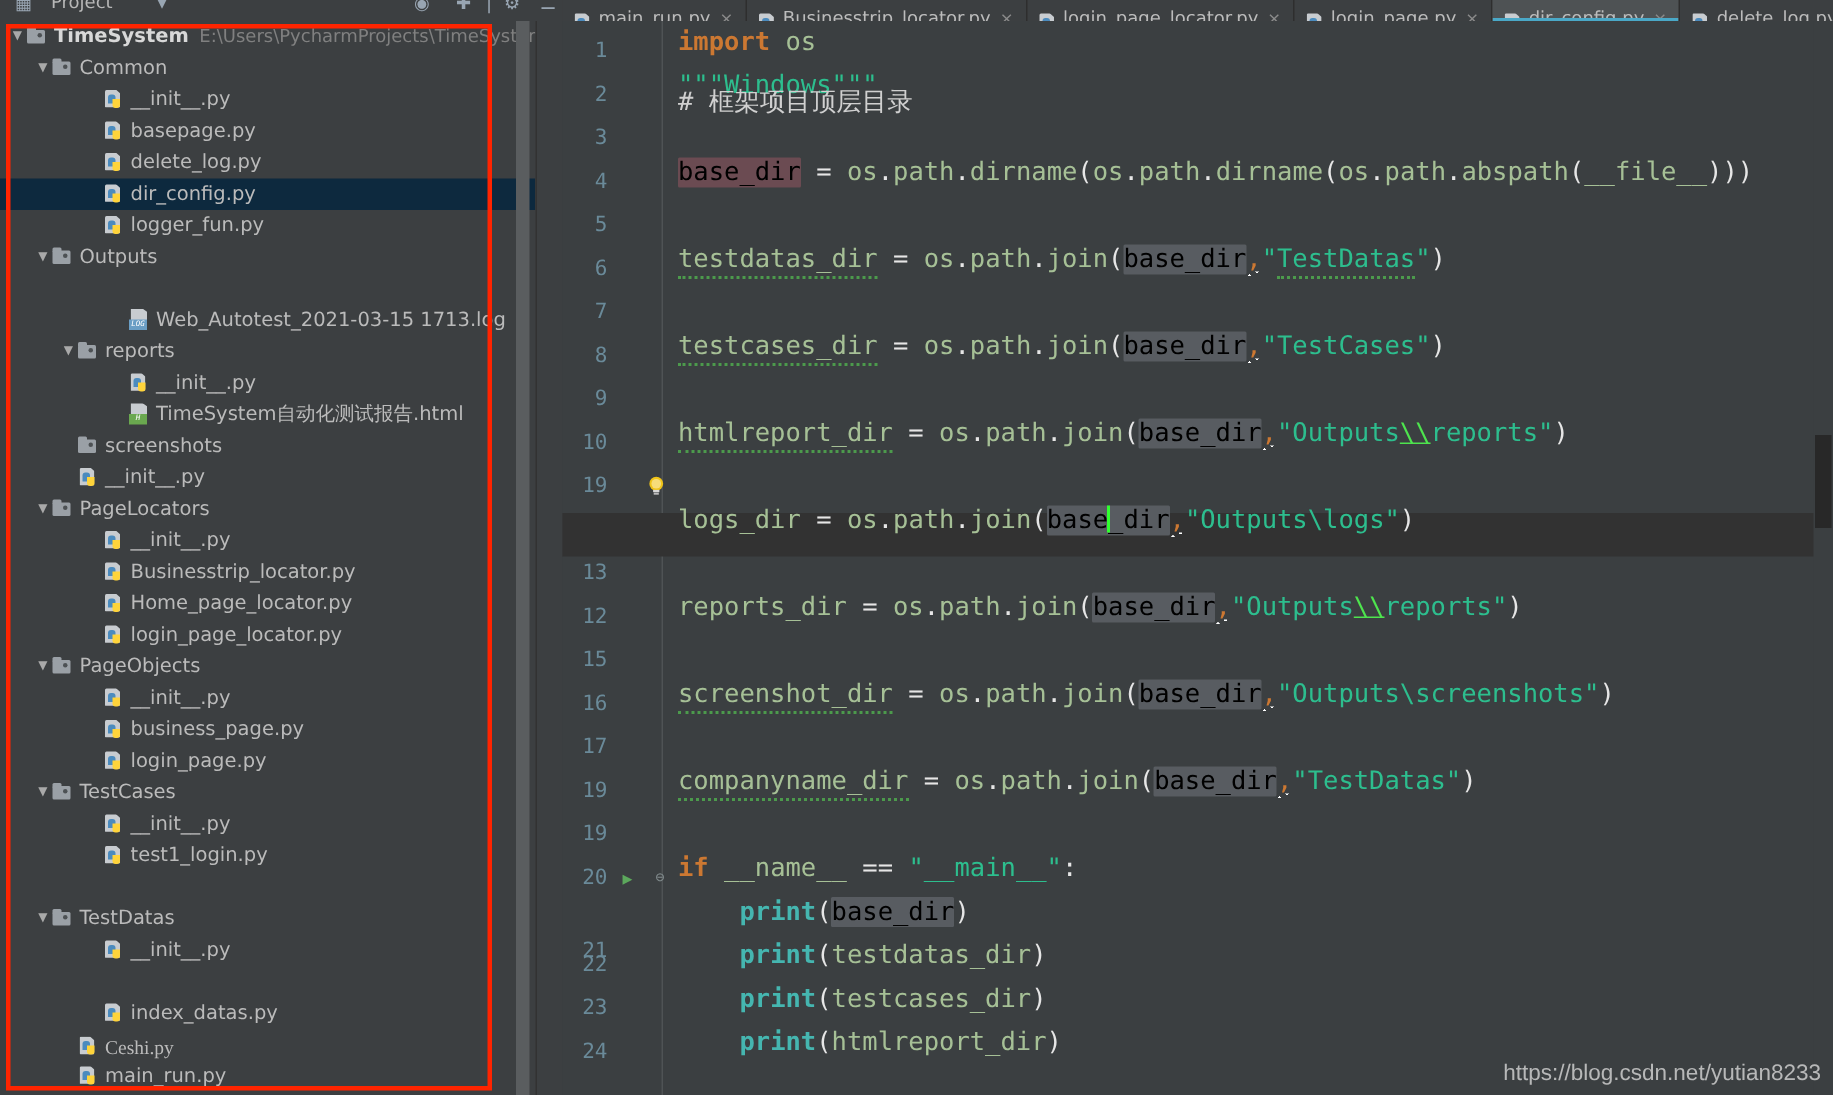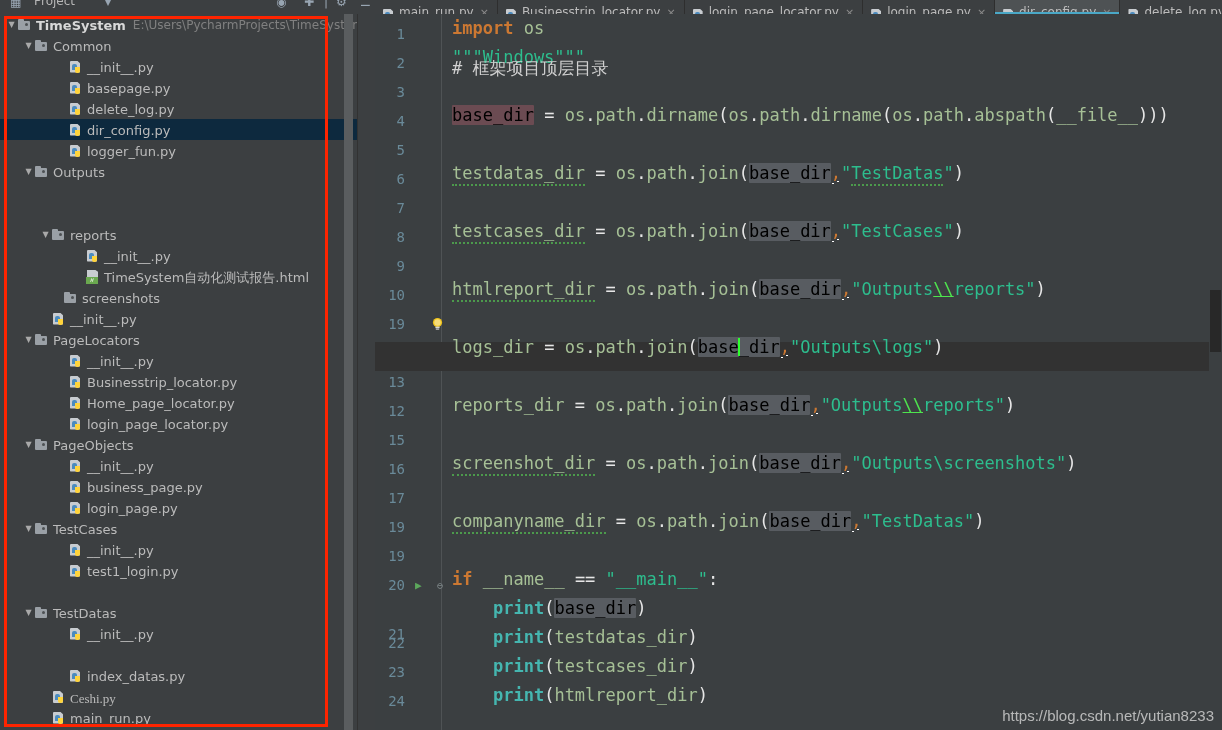--- a/index.html
+++ b/index.html
@@ -239,24 +239,25 @@
 
   <div id="tree-panel">
       <div class="node root" style="top: 0px; position: absolute; left: 0px; right: 0px;"><span style="display: inline-block; width: 6px;"></span><span class="arrow">▼</span><span class="ico folder"><i></i></span><span class="lbl">TimeSystem</span><span class="sub">E:\Users\PycharmProjects\TimeSystem</span></div>
       <div class="node" style="top: 21px; position: absolute; left: 0px; right: 0px;"><span style="display: inline-block; width: 23px;"></span><span class="arrow">▼</span><span class="ico folder"><i></i></span><span class="lbl">Common</span></div>
       <div class="node" style="top: 42px; position: absolute; left: 0px; right: 0px;"><span style="display: inline-block; width: 57px;"></span><span class="arrow"></span><span class="ico py"><i></i></span><span class="lbl">__init__.py</span></div>
       <div class="node" style="top: 63px; position: absolute; left: 0px; right: 0px;"><span style="display: inline-block; width: 57px;"></span><span class="arrow"></span><span class="ico py"><i></i></span><span class="lbl">basepage.py</span></div>
       <div class="node" style="top: 84px; position: absolute; left: 0px; right: 0px;"><span style="display: inline-block; width: 57px;"></span><span class="arrow"></span><span class="ico py"><i></i></span><span class="lbl">delete_log.py</span></div>
       <div class="node sel" style="top: 105px; position: absolute; left: 0px; right: 0px;"><span style="display: inline-block; width: 57px;"></span><span class="arrow"></span><span class="ico py"><i></i></span><span class="lbl">dir_config.py</span></div>
       <div class="node" style="top: 126px; position: absolute; left: 0px; right: 0px;"><span style="display: inline-block; width: 57px;"></span><span class="arrow"></span><span class="ico py"><i></i></span><span class="lbl">logger_fun.py</span></div>
       <div class="node" style="top: 147px; position: absolute; left: 0px; right: 0px;"><span style="display: inline-block; width: 23px;"></span><span class="arrow">▼</span><span class="ico folder"><i></i></span><span class="lbl">Outputs</span></div>
+      <div class="node" style="top: 189px; position: absolute; left: 0px; right: 0px;"><span style="display: inline-block; width: 74px;"></span><span class="arrow"></span><span class="ico log"><i>LOG</i></span><span class="lbl">Web_Autotest_2021-03-15 1713.log</span></div>
       <div class="node" style="top: 210px; position: absolute; left: 0px; right: 0px;"><span style="display: inline-block; width: 40px;"></span><span class="arrow">▼</span><span class="ico folder"><i></i></span><span class="lbl">reports</span></div>
       <div class="node" style="top: 231px; position: absolute; left: 0px; right: 0px;"><span style="display: inline-block; width: 74px;"></span><span class="arrow"></span><span class="ico py"><i></i></span><span class="lbl">__init__.py</span></div>
       <div class="node" style="top: 252px; position: absolute; left: 0px; right: 0px;"><span style="display: inline-block; width: 74px;"></span><span class="arrow"></span><span class="ico html"><i>H</i></span><span class="lbl">TimeSystem自动化测试报告.html</span></div>
-      <div class="node" style="top: 273px; position: absolute; left: 0px; right: 0px; padding-left: 12px;"><span style="display: inline-block; width: 40px;"></span><span class="arrow"></span><span class="ico folder"><i></i></span><span class="lbl">screenshots</span></div>
+      <div class="node" style="top: 273px; position: absolute; left: 0px; right: 0px;"><span style="display: inline-block; width: 40px;"></span><span class="arrow"></span><span class="ico folder"><i></i></span><span class="lbl">screenshots</span></div>
       <div class="node" style="top: 294px; position: absolute; left: 0px; right: 0px;"><span style="display: inline-block; width: 40px;"></span><span class="arrow"></span><span class="ico py"><i></i></span><span class="lbl">__init__.py</span></div>
       <div class="node" style="top: 315px; position: absolute; left: 0px; right: 0px;"><span style="display: inline-block; width: 23px;"></span><span class="arrow">▼</span><span class="ico folder"><i></i></span><span class="lbl">PageLocators</span></div>
       <div class="node" style="top: 336px; position: absolute; left: 0px; right: 0px;"><span style="display: inline-block; width: 57px;"></span><span class="arrow"></span><span class="ico py"><i></i></span><span class="lbl">__init__.py</span></div>
       <div class="node" style="top: 357px; position: absolute; left: 0px; right: 0px;"><span style="display: inline-block; width: 57px;"></span><span class="arrow"></span><span class="ico py"><i></i></span><span class="lbl">Businesstrip_locator.py</span></div>
       <div class="node" style="top: 378px; position: absolute; left: 0px; right: 0px;"><span style="display: inline-block; width: 57px;"></span><span class="arrow"></span><span class="ico py"><i></i></span><span class="lbl">Home_page_locator.py</span></div>
       <div class="node" style="top: 399px; position: absolute; left: 0px; right: 0px;"><span style="display: inline-block; width: 57px;"></span><span class="arrow"></span><span class="ico py"><i></i></span><span class="lbl">login_page_locator.py</span></div>
       <div class="node" style="top: 420px; position: absolute; left: 0px; right: 0px;"><span style="display: inline-block; width: 23px;"></span><span class="arrow">▼</span><span class="ico folder"><i></i></span><span class="lbl">PageObjects</span></div>
       <div class="node" style="top: 441px; position: absolute; left: 0px; right: 0px;"><span style="display: inline-block; width: 57px;"></span><span class="arrow"></span><span class="ico py"><i></i></span><span class="lbl">__init__.py</span></div>
       <div class="node" style="top: 462px; position: absolute; left: 0px; right: 0px;"><span style="display: inline-block; width: 57px;"></span><span class="arrow"></span><span class="ico py"><i></i></span><span class="lbl">business_page.py</span></div>
       <div class="node" style="top: 483px; position: absolute; left: 0px; right: 0px;"><span style="display: inline-block; width: 57px;"></span><span class="arrow"></span><span class="ico py"><i></i></span><span class="lbl">login_page.py</span></div>

